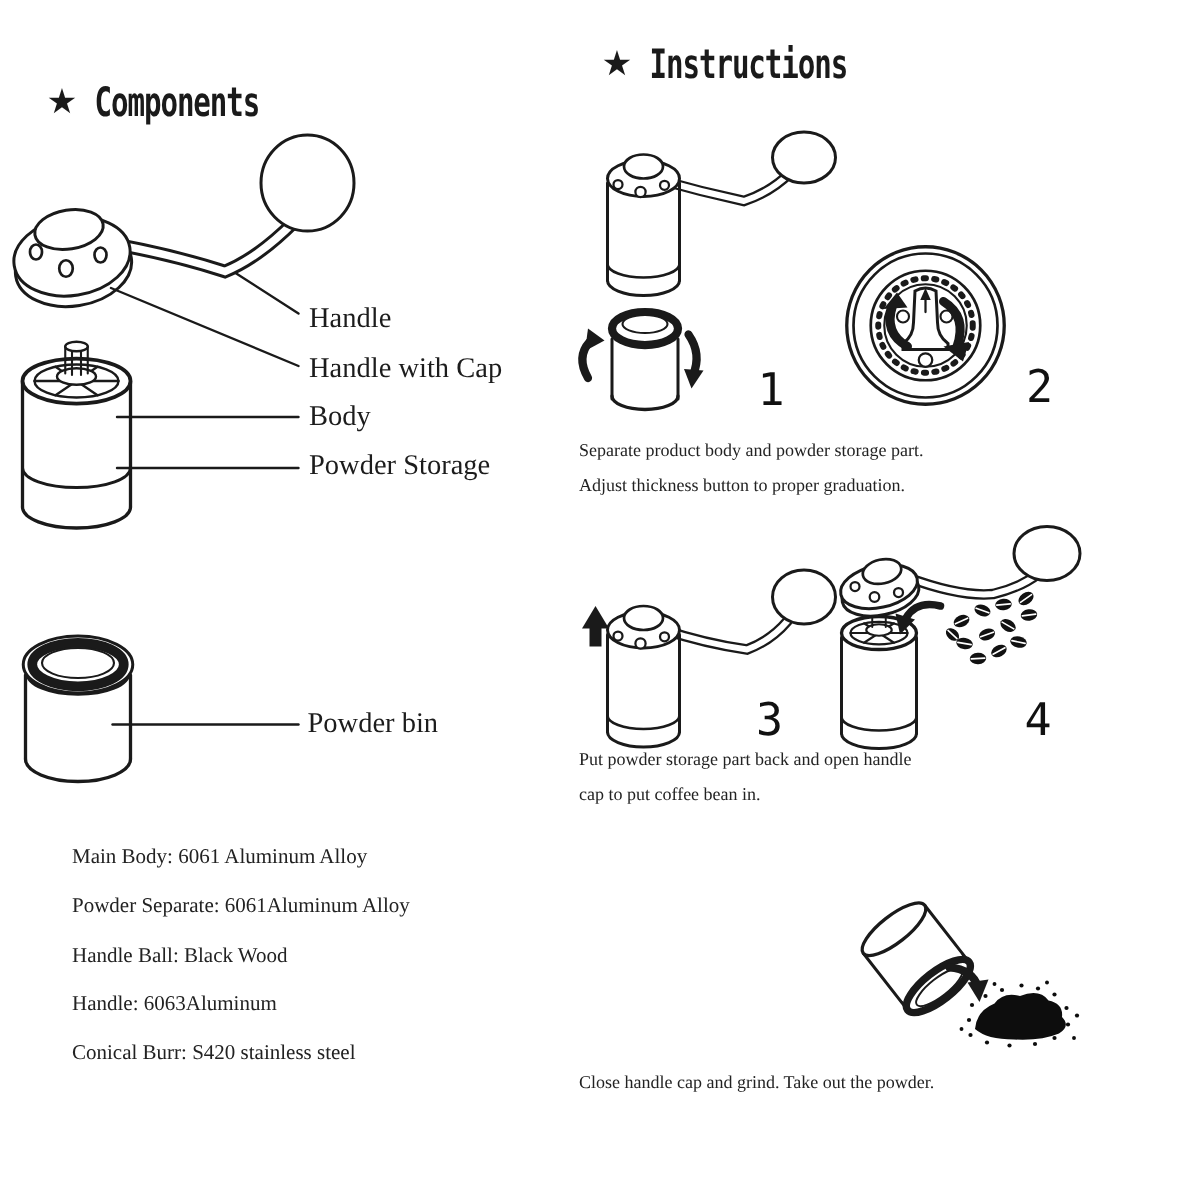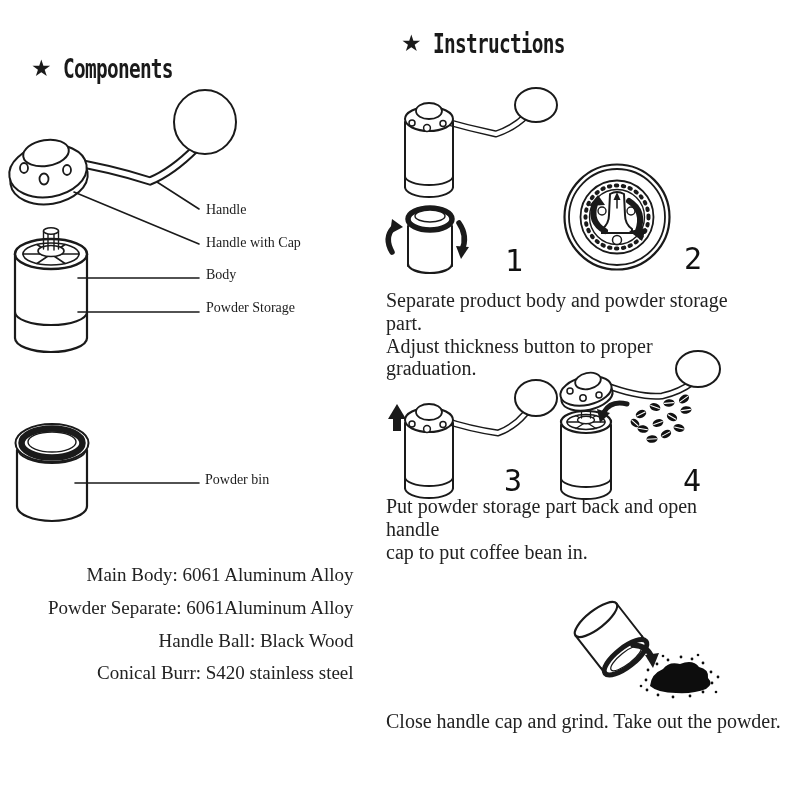--- a/index.html
+++ b/index.html
@@ -10,26 +10,26 @@
   }
   .abs { position:absolute; }
   svg.illus { position:absolute; overflow:visible; }
 
   .heading { display:flex; align-items:center; gap:11px;
     font-family:"DejaVu Sans Mono", monospace; font-weight:700; }
   .heading .star { font-size:23px; font-family:"DejaVu Sans", sans-serif; line-height:1; }
   .heading .htext { font-size:27px; letter-spacing:-1px; white-space:nowrap;
     transform:scaleX(.72); transform-origin:0 55%; }
 
-  .part-label { font-size:14px; white-space:nowrap; color:#1c1c1c; }
-
-  .materials { font-size:19px; color:#222;text-align:right; }
+  .part-label { font-size:19px; white-space:nowrap; color:#1c1c1c; }
+
+  .materials { font-size:14px; color:#222; }
   .materials .mat-item { height:32.8px; white-space:nowrap; }
 
-  .caption { font-size:20px; line-height:22.8px; color:#222; white-space:pre-line; }
+  .caption { font-size:12px; line-height:22.8px; color:#222; white-space:pre-line; }
   .caption.nowrap { white-space:nowrap; }
 
   .stepnum { font-family:"DejaVu Sans Mono", monospace; font-size:30px; color:#111; }
 </style>
 </head>
 <body>
 
 <div class="abs heading" style="left:31px; top:53px;">
   <span class="star">★</span>
   <span class="htext">Components</span>
@@ -91,20 +91,21 @@
 <div class="abs part-label" style="left:206px; top:202px;">Handle</div>
 <div class="abs part-label" style="left:206px; top:235px;">Handle with Cap</div>
 <div class="abs part-label" style="left:206px; top:267px;text-align:right;">Body</div>
 <div class="abs part-label" style="left:206px; top:300px;">Powder Storage</div>
 <div class="abs part-label" style="left:205px; top:472px;">Powder bin</div>
 
 <div class="abs materials" style="left:48px; top:564px;">
   <div class="mat-item">Main Body: 6061 Aluminum Alloy</div>
   <div class="mat-item">Powder Separate: 6061Aluminum Alloy</div>
   <div class="mat-item">Handle Ball: Black Wood</div>
+  <div class="mat-item">Handle: 6063Aluminum</div>
   <div class="mat-item">Conical Burr: S420 stainless steel</div>
 </div>
 
 <div class="abs heading" style="left:401px; top:28px;">
   <span class="star">★</span>
   <span class="htext">Instructions</span>
 </div>
 
 <svg class="illus" style="left:383px; top:88px;" width="180" height="192" viewBox="383 88 180 192" fill="none" stroke="#1a1a1a" stroke-linecap="round">
   <path d="M 440 120 Q 468 128 496 134 Q 514 128 527 115" stroke-width="7"></path>

